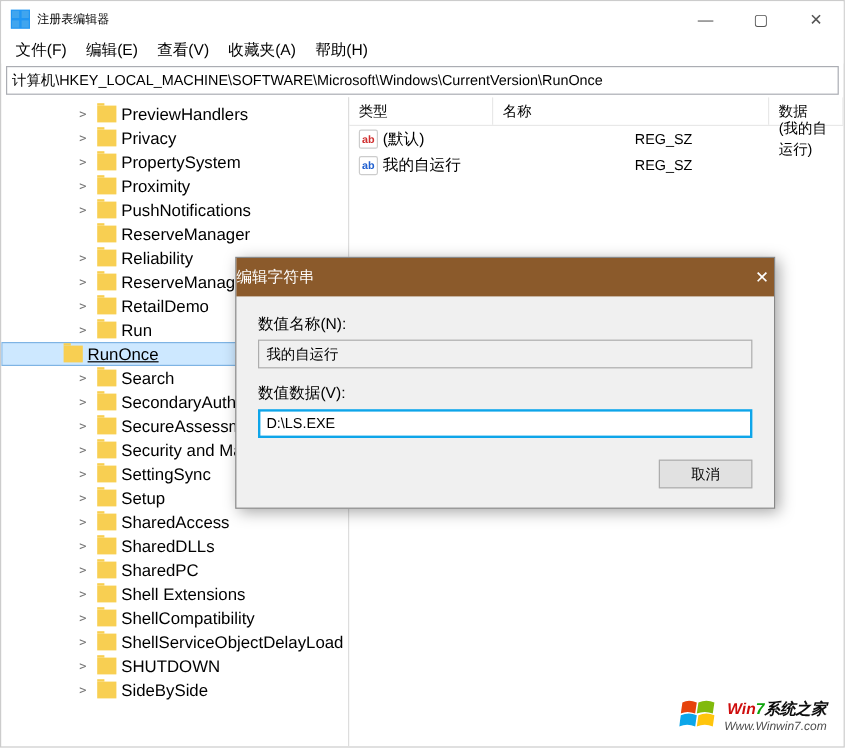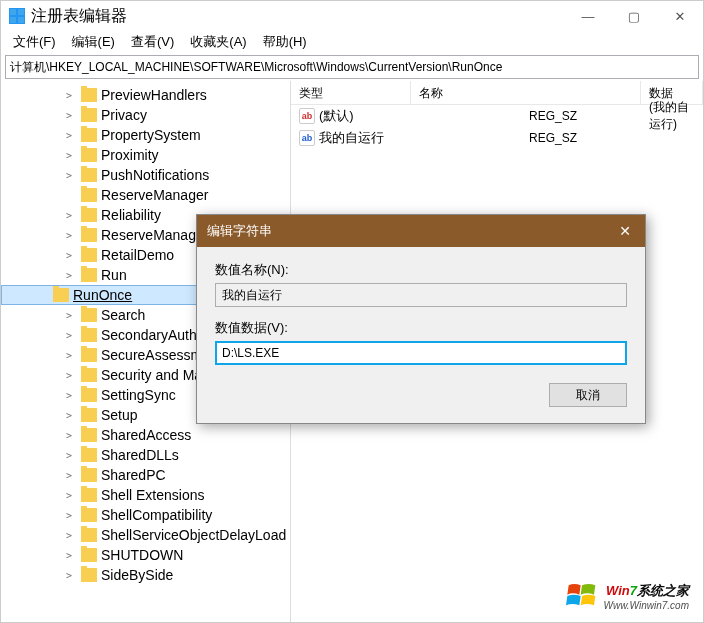--- a/index.html
+++ b/index.html
@@ -1,21 +1,21 @@
 <!DOCTYPE html>
 <html><head>
 <meta charset="utf-8">
 <style>
   * { box-sizing: border-box; margin: 0; padding: 0; font-family: "Microsoft YaHei", "Segoe UI", sans-serif; font-size: 13px; }
   body { background: #fff; width: 704px; height: 623px; overflow: hidden; border: 1px solid #ccc; position: relative; }
   
   .titlebar { height: 30px; display: flex; align-items: center; padding: 0 0 0 8px; background: #fff; }
   .titlebar-icon { width: 16px; height: 16px; background: #2196f3; display: inline-block; margin-right: 6px; }
   .titlebar-icon svg { width: 16px; height: 16px; }
-  .app-title { flex: 1; font-size: 16px; }
+  .app-title { flex: 1; font-size: 10px; }
   .window-controls { display: flex; }
   .window-btn { width: 46px; height: 30px; display: flex; align-items: center; justify-content: center; color: #555; }
   
   .menubar { height: 22px; display: flex; padding: 0 4px; background: #fff; font-size: 12px; }
   .menu-item { padding: 2px 8px; cursor: default; }
   
   .addressbar { height: 24px; margin: 2px 4px; border: 1px solid #abadb3; background: #fff; display: flex; align-items: center; padding: 0 4px; font-size: 12px; }
   
   .main { display: flex; height: calc(623px - 30px - 22px - 28px - 2px); }
   
@@ -40,21 +40,21 @@
   .list-row { display: flex; height: 22px; align-items: center; }
   .list-cell { padding: 0 8px; font-size: 12px; display: flex; align-items: center; }
   .list-cell.name { width: 230px; }
   .list-cell.type { width: 120px; }
   .list-cell.data { flex: 1; }
   .val-icon { width: 16px; height: 16px; margin-right: 4px; display: inline-flex; align-items: center; justify-content: center; font-size: 9px; font-weight: bold; color: #d03030; background: #fff; border: 1px solid #ccc; border-radius: 2px; }
   .val-icon.blue { color: #2060d0; }
   
   
   .dialog { position: absolute; left: 195px; top: 213px; width: 450px; background: #f0f0f0; border: 1px solid #888; box-shadow: 3px 3px 12px rgba(0,0,0,0.35); }
-  .dialog-title { height: 32px; background: #8b5a2b; color: #fff; display: flex; align-items: center; padding: 0 10px; font-size: 12px; }
+  .dialog-title { height: 32px; background: #8b5a2b; color: #fff; display: flex; align-items: center; padding: 0 0; font-size: 12px; }
   .dialog-title span { flex: 1; }
   .dialog-close { width: 40px; height: 32px; display: flex; align-items: center; justify-content: center; margin-right: -10px; font-size: 14px; }
   .dialog-body { padding: 14px 18px 16px; }
   .field-label { font-size: 12px; margin-bottom: 4px; }
   .field-input { width: 100%; height: 24px; border: 1px solid #7a7a7a; background: #fff; padding: 2px 6px; font-size: 12px; margin-bottom: 12px; }
   .field-input.readonly { background: #f0f0f0; border-color:#adadad;}
   .field-input.active { border: 2px solid #0ea5e9; padding: 1px 5px; }
   .dialog-buttons { display: flex; justify-content: flex-end; gap: 8px; margin-top: 6px; }
   .dbtn { width: 78px; height: 24px; background: #e1e1e1; border: 1px solid #adadad; font-size: 12px; cursor: default; }
   

